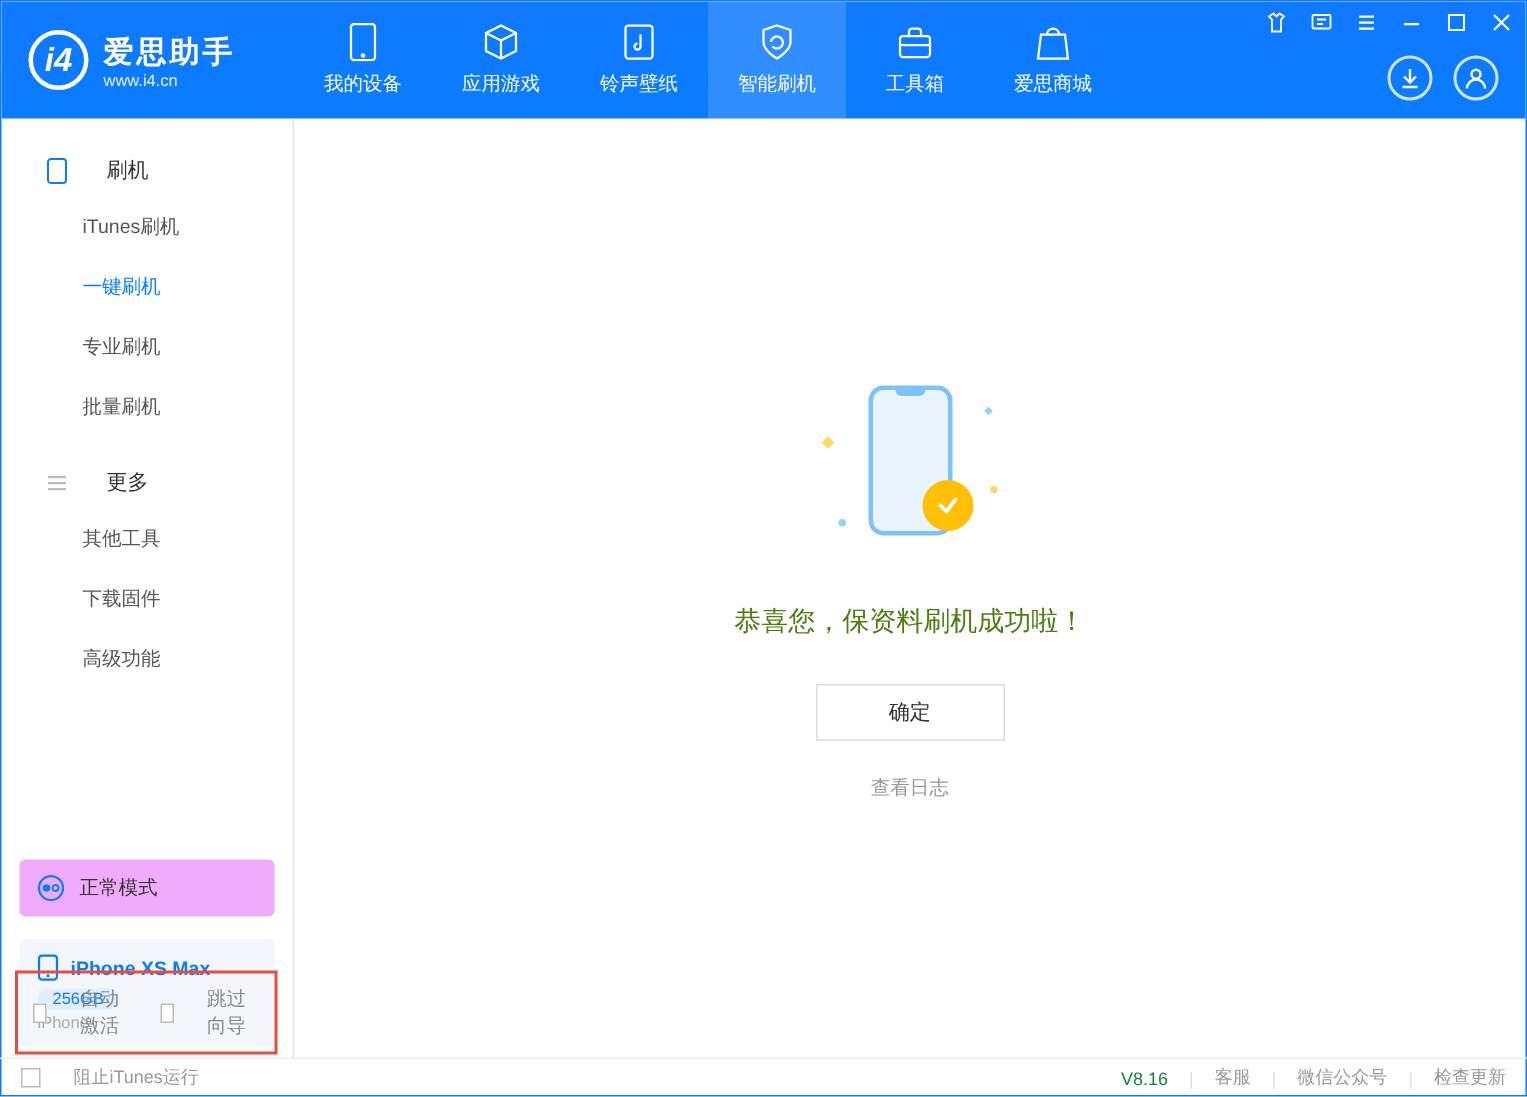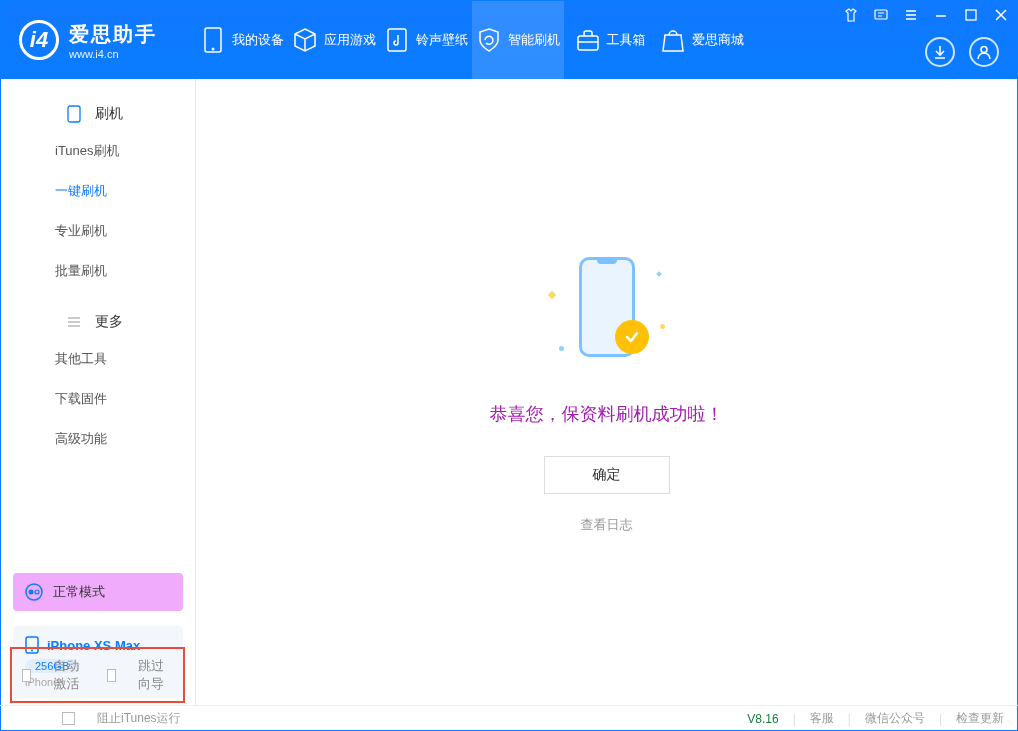--- a/index.html
+++ b/index.html
@@ -7,34 +7,34 @@
 
 
 .header { background: linear-gradient(to bottom, #1079ff, #0a7cff); height: 78px; display: flex; align-items: center; color: #fff; position: relative; }
 .logo-area { display: flex; align-items: center; padding: 0 18px; width: 195px; }
 .logo-circle { width: 40px; height: 40px; border: 3px solid #fff; border-radius: 50%; display: flex; align-items: center; justify-content: center; font-weight: bold; font-size: 22px; font-style: italic; }
 .logo-text { margin-left: 10px; }
 .logo-title { font-size: 20px; font-weight: bold; letter-spacing: 2px; }
 .logo-sub { font-size: 11px; opacity: .9; }
 
 .nav { display: flex; height: 100%; }
-.nav-item { width: 92px; display: flex; align-items: center; justify-content: center; cursor: pointer; position: relative; font-size: 13px; gap: 6px; }
+.nav-item { width: 92px; display: flex; flex-direction: column; align-items: center; justify-content: center; cursor: pointer; position: relative; font-size: 13px; gap: 6px; }
 .nav-item.active { background: rgba(255,255,255,.15); }
 .nav-icon { width: 26px; height: 26px; display: flex; align-items: center; justify-content: center; }
 
 .win-controls { position: absolute; top: 6px; right: 8px; display: flex; gap: 14px; align-items: center; }
 .win-btn { width: 16px; height: 16px; cursor: pointer; color: #fff; display: flex; align-items: center; justify-content: center; }
 
 .header-right { position: absolute; right: 18px; bottom: 12px; display: flex; gap: 14px; }
 .circ-btn { width: 30px; height: 30px; border: 2px solid rgba(255,255,255,.8); border-radius: 50%; display: flex; align-items: center; justify-content: center; cursor: pointer; }
 
 
 .body { display: flex; height: 627px; }
 .sidebar { width: 195px; border-right: 1px solid #e8e8e8; padding-top: 18px; position: relative; }
-.side-group { display: flex; align-items: center; padding: 8px 30px; font-size: 14px; color: #333; gap: 14px; margin-left: 36px; }
+.side-group { display: flex; align-items: center; padding: 8px 30px; font-size: 14px; color: #333; gap: 26px; }
 .side-item { padding: 11px 18px 11px 54px; font-size: 13px; color: #555; cursor: pointer; }
 .side-item.active { color: #0a7cff; }
 
 .device-status { position: absolute; bottom: 95px; left: 12px; right: 12px; background: #f0abfc; border-radius: 4px; padding: 10px 12px; display: flex; align-items: center; gap: 10px; font-size: 13px; color: #333; }
 .device-info { position: absolute; bottom: 8px; left: 12px; right: 12px; background: #f3f7fb; border-radius: 4px; padding: 10px 12px; font-size: 13px; }
 .device-name { color: #0a7cff; font-weight: 600; }
 .device-cap { display: inline-block; margin-top: 5px; background: #e2eefd; color: #0a7cff; border-radius: 10px; padding: 1px 10px; font-size: 11px; }
 .device-type { color: #aaa; font-size: 11px; margin-top: 3px; }
 
 
@@ -42,31 +42,31 @@
 .phone-illus { position: relative; width: 120px; height: 120px; margin-bottom: 30px; }
 .phone-body { position: absolute; left: 32px; top: 5px; width: 56px; height: 100px; border: 3px solid #7dc1ff; border-radius: 10px; background: #eaf4ff; }
 .phone-notch { position: absolute; top: 0; left: 50%; transform: translateX(-50%); width: 20px; height: 4px; background: #7dc1ff; border-radius: 0 0 4px 4px; }
 .check-badge { position: absolute; right: 18px; bottom: 18px; width: 34px; height: 34px; background: #ffc107; border-radius: 50%; display: flex; align-items: center; justify-content: center; }
 .sparkle { position: absolute; width: 6px; height: 6px; background: #ffd86b; transform: rotate(45deg); }
 .s1 { left: 2px; top: 40px; } .s2 { right: 6px; top: 20px; width:4px; height:4px; background:#8fd3ff; }
 .dot { position: absolute; border-radius: 50%; }
 .d1 { left: 12px; top: 94px; width: 5px; height: 5px; background: #8fd3ff; }
 .d2 { right: 2px; top: 72px; width: 5px; height: 5px; background: #ffd86b; }
 
-.success-msg { font-size: 18px; color: #a21caf; margin-bottom: 30px; }
+.success-msg { font-size: 18px; color: #4d7c0f; margin-bottom: 30px; }
 .ok-btn { border: 1px solid #ddd; background: #fff; padding: 9px 48px; font-size: 14px; color: #333; cursor: pointer; margin-bottom: 22px; }
 .log-link { color: #999; font-size: 13px; cursor: pointer; }
 
 
 .option-bar { position: absolute; left: 10px; bottom: 28px; border: 2px solid #e74c3c; padding: 8px 10px; display: flex; gap: 18px; font-size: 13px; color: #888; width: 175px; }
 .chk { display: flex; align-items: center; gap: 22px; cursor: pointer; }
 .chk-box { width: 13px; height: 13px; border: 1px solid #bbb; background: #fff; }
 
 .status-bar { position: absolute; bottom: 0; left: 0; right: 0; height: 26px; border-top: 1px solid #eee; display: flex; align-items: center; padding: 0 14px; font-size: 12px; color: #999; }
-.status-left { display: flex; gap: 6px; margin-left: 48px; }
+.status-left { display: flex; gap: 6px; }
 .status-right { margin-left: auto; display: flex; align-items: center; gap: 14px; }
 .status-right .sep { color: #ddd; }
 .status-link { cursor: pointer; }
 .version { color: #15803d; }
 </style>
 </head>
 <body>
 
 <div class="header">
   <div class="logo-area">

